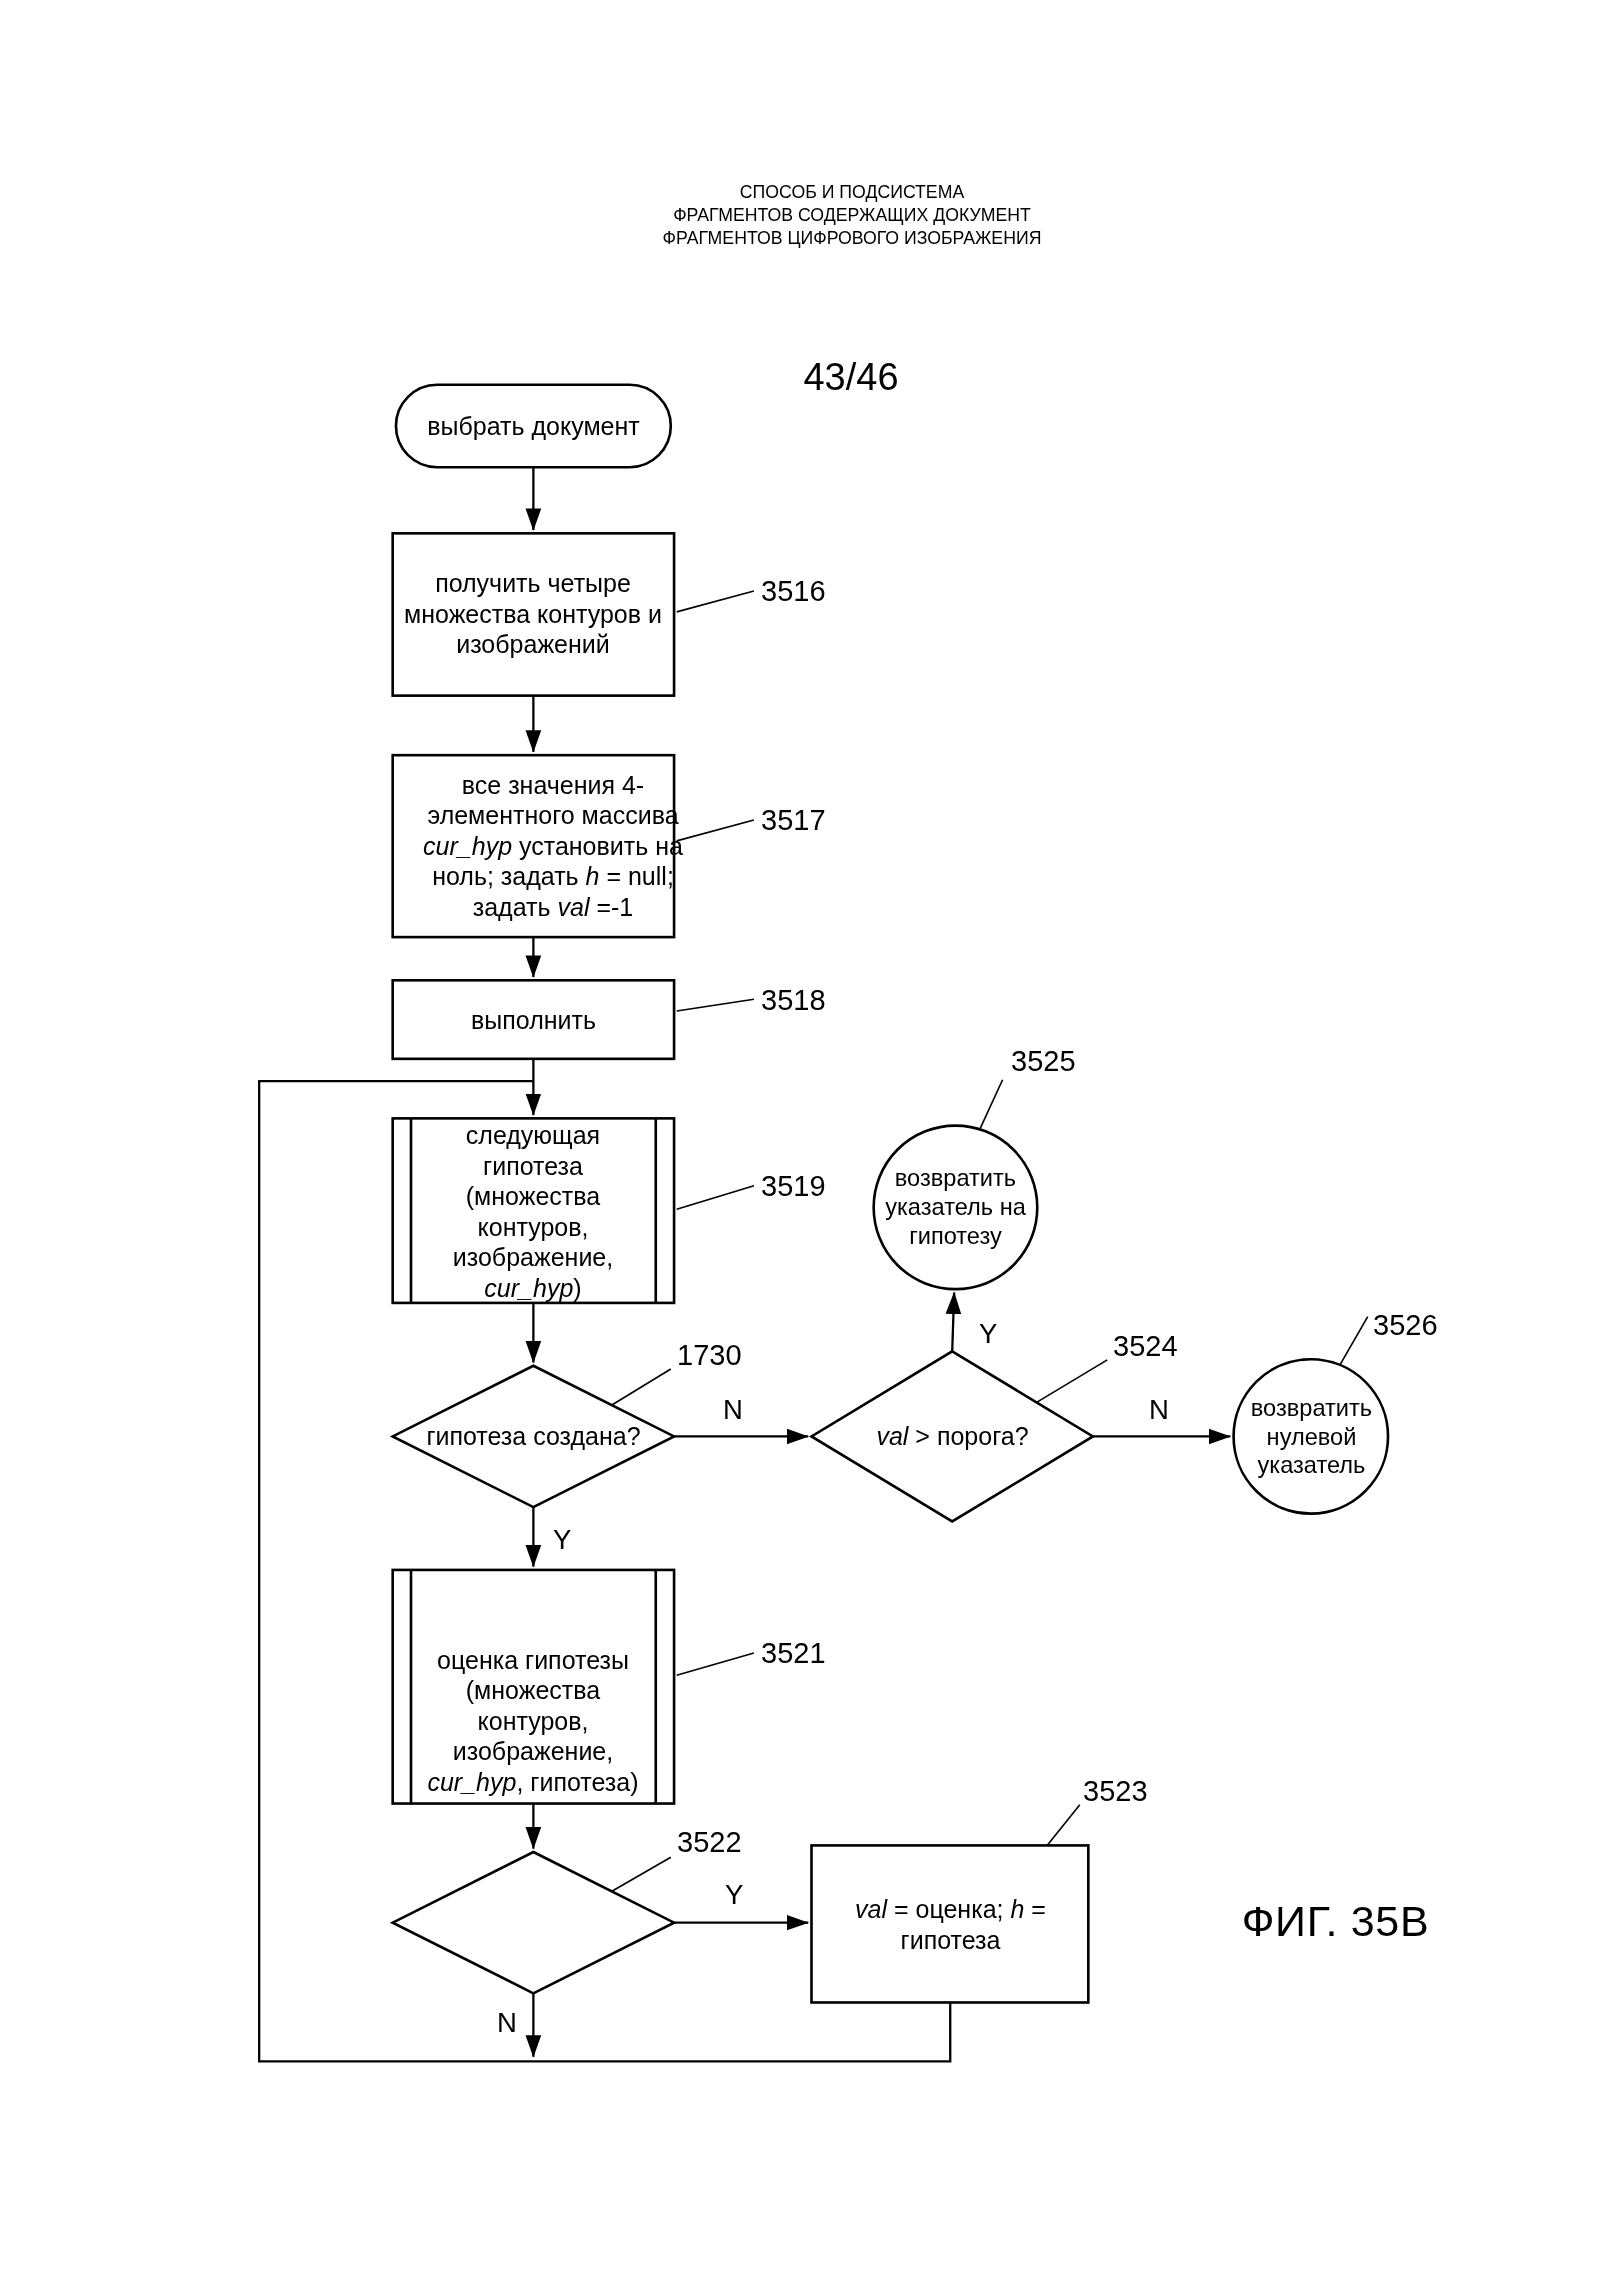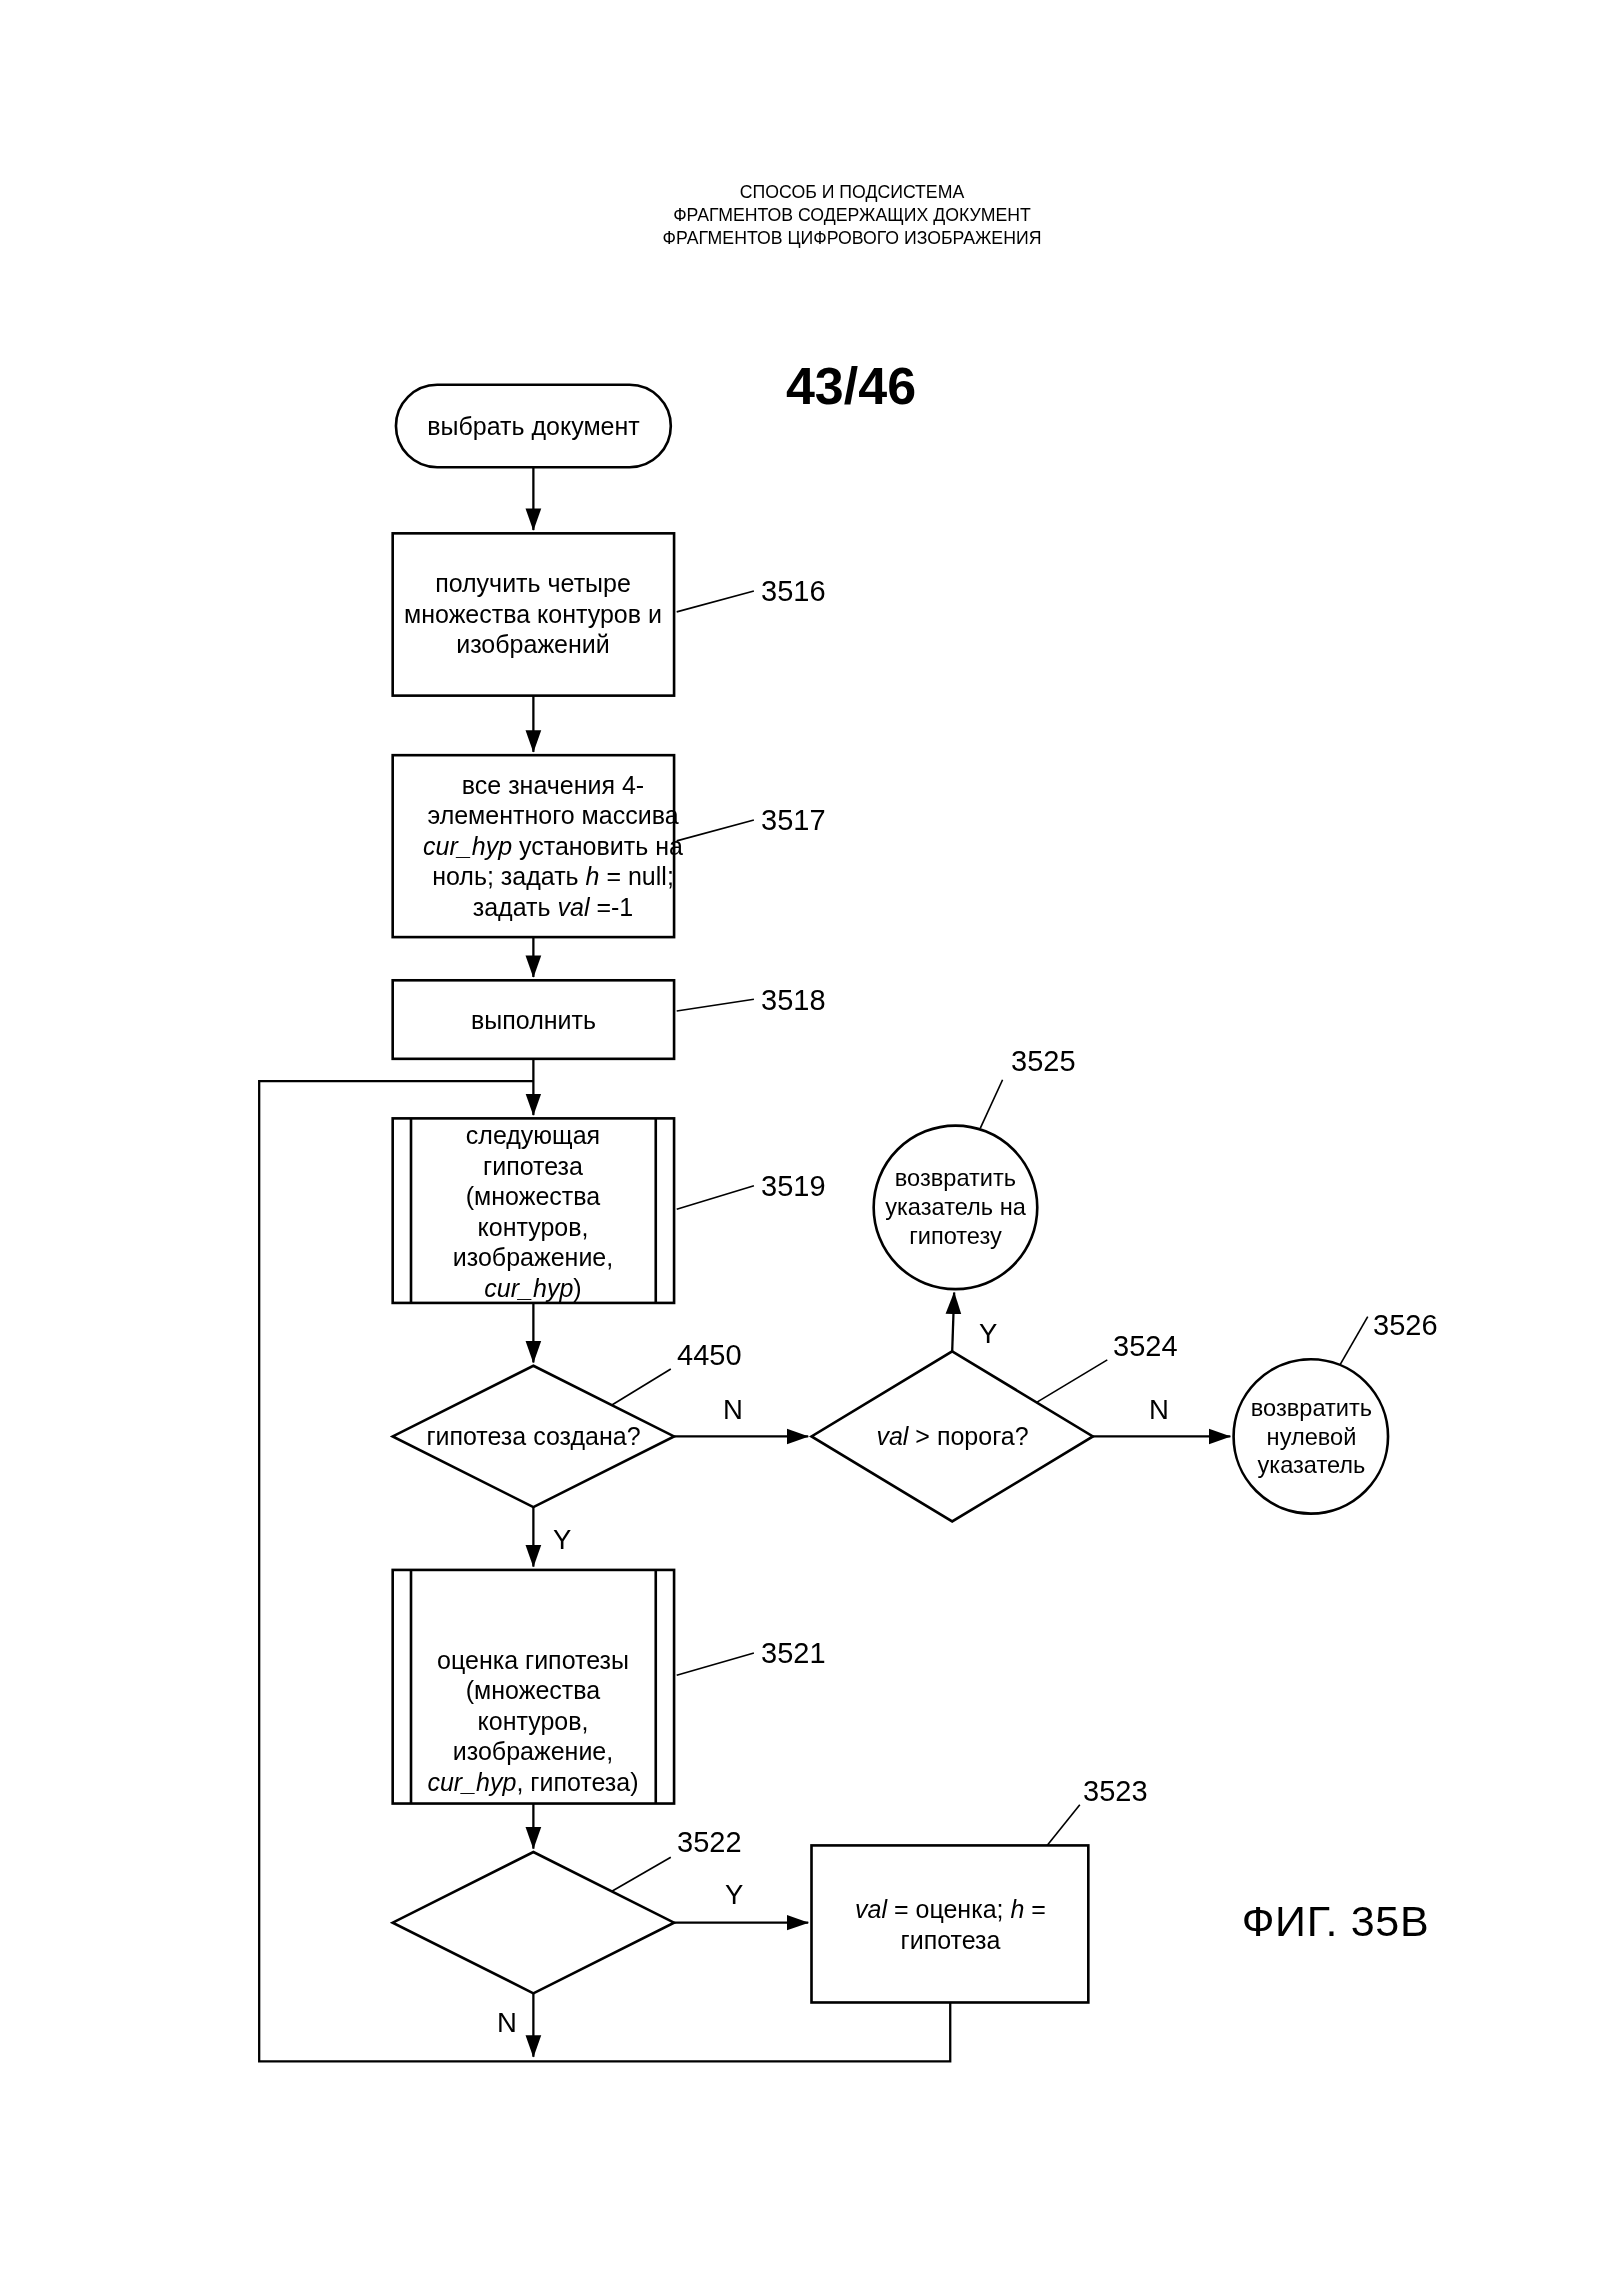--- a/index.html
+++ b/index.html
@@ -17,22 +17,21 @@
     position: absolute;
     left: 590px; top: 181px; width: 524px;
     text-align: center;
     font-size: 17.7px;
     line-height: 23px;
   }
   .page-number {
     position: absolute;
     left: 753px; top: 356px; width: 196px;
     text-align: center;
-    font-size: 52px;
-    font-weight: bold;
+    font-size: 38px;
   }
   .figure-label {
     position: absolute;
     left: 1211px; top: 1897px; width: 249px;
     text-align: center;
     font-size: 43px;
     letter-spacing: 0.7px;
   }
   .node-text {
     position: absolute;
@@ -160,21 +159,21 @@
   </div>
 
   <div class="node-text small" style="left:1236px; top:1365px; width:151px; height:144px;">
     <div><span>возвратить нулевой указатель</span></div>
   </div>
 
   <div class="ref-label" style="left:761px; top:575px;">3516</div>
   <div class="ref-label" style="left:761px; top:804px;">3517</div>
   <div class="ref-label" style="left:761px; top:984px;">3518</div>
   <div class="ref-label" style="left:761px; top:1170px;">3519</div>
-  <div class="ref-label" style="left:677px; top:1339px;">4450</div>
+  <div class="ref-label" style="left:677px; top:1339px;">1730</div>
   <div class="ref-label" style="left:761px; top:1637px;">3521</div>
   <div class="ref-label" style="left:677px; top:1826px;">3522</div>
   <div class="ref-label" style="left:1083px; top:1775px;">3523</div>
   <div class="ref-label" style="left:1113px; top:1330px;">3524</div>
   <div class="ref-label" style="left:1011px; top:1045px;">3525</div>
   <div class="ref-label" style="left:1373px; top:1291px;margin-top:18px;">3526</div>
 
   <div class="edge-label" style="left:723px; top:1394px;">N</div>
   <div class="edge-label" style="left:553px;  top:1524px;">Y</div>
   <div class="edge-label" style="left:979px; top:1318px;">Y</div>

